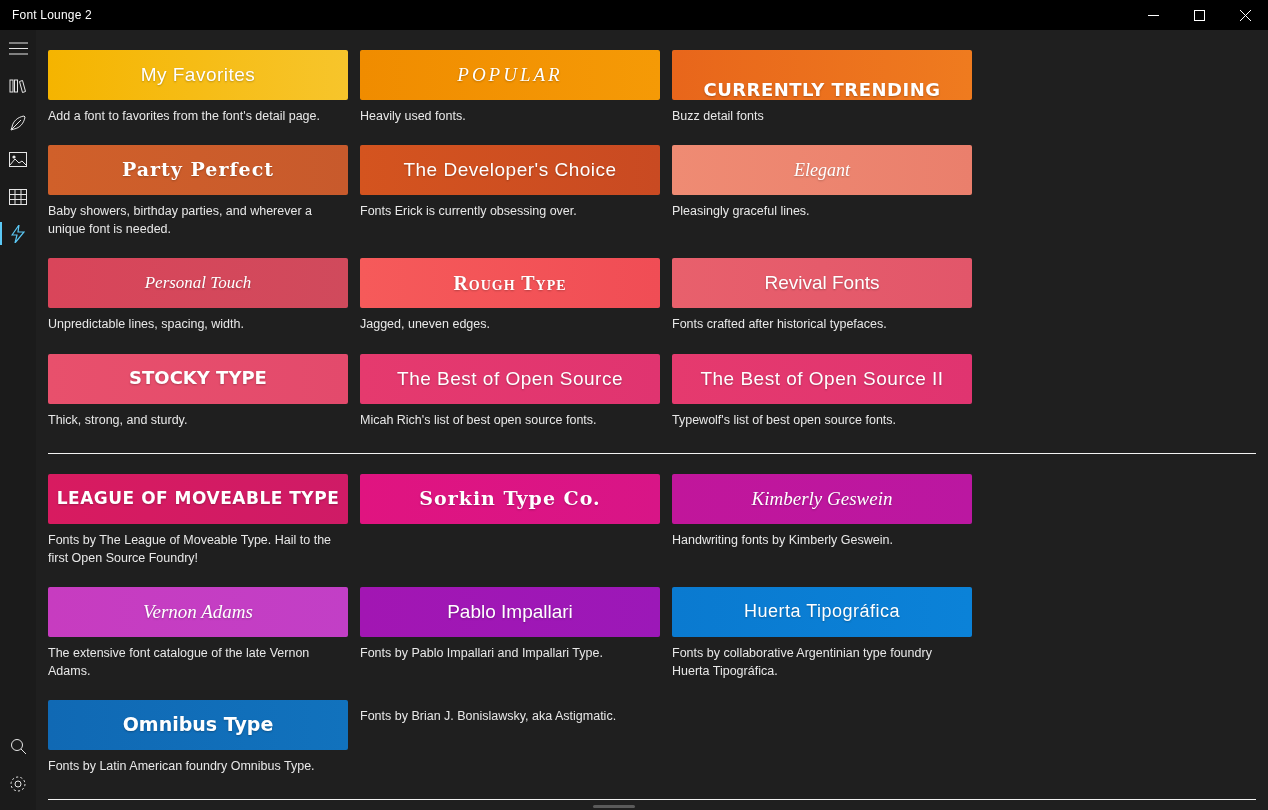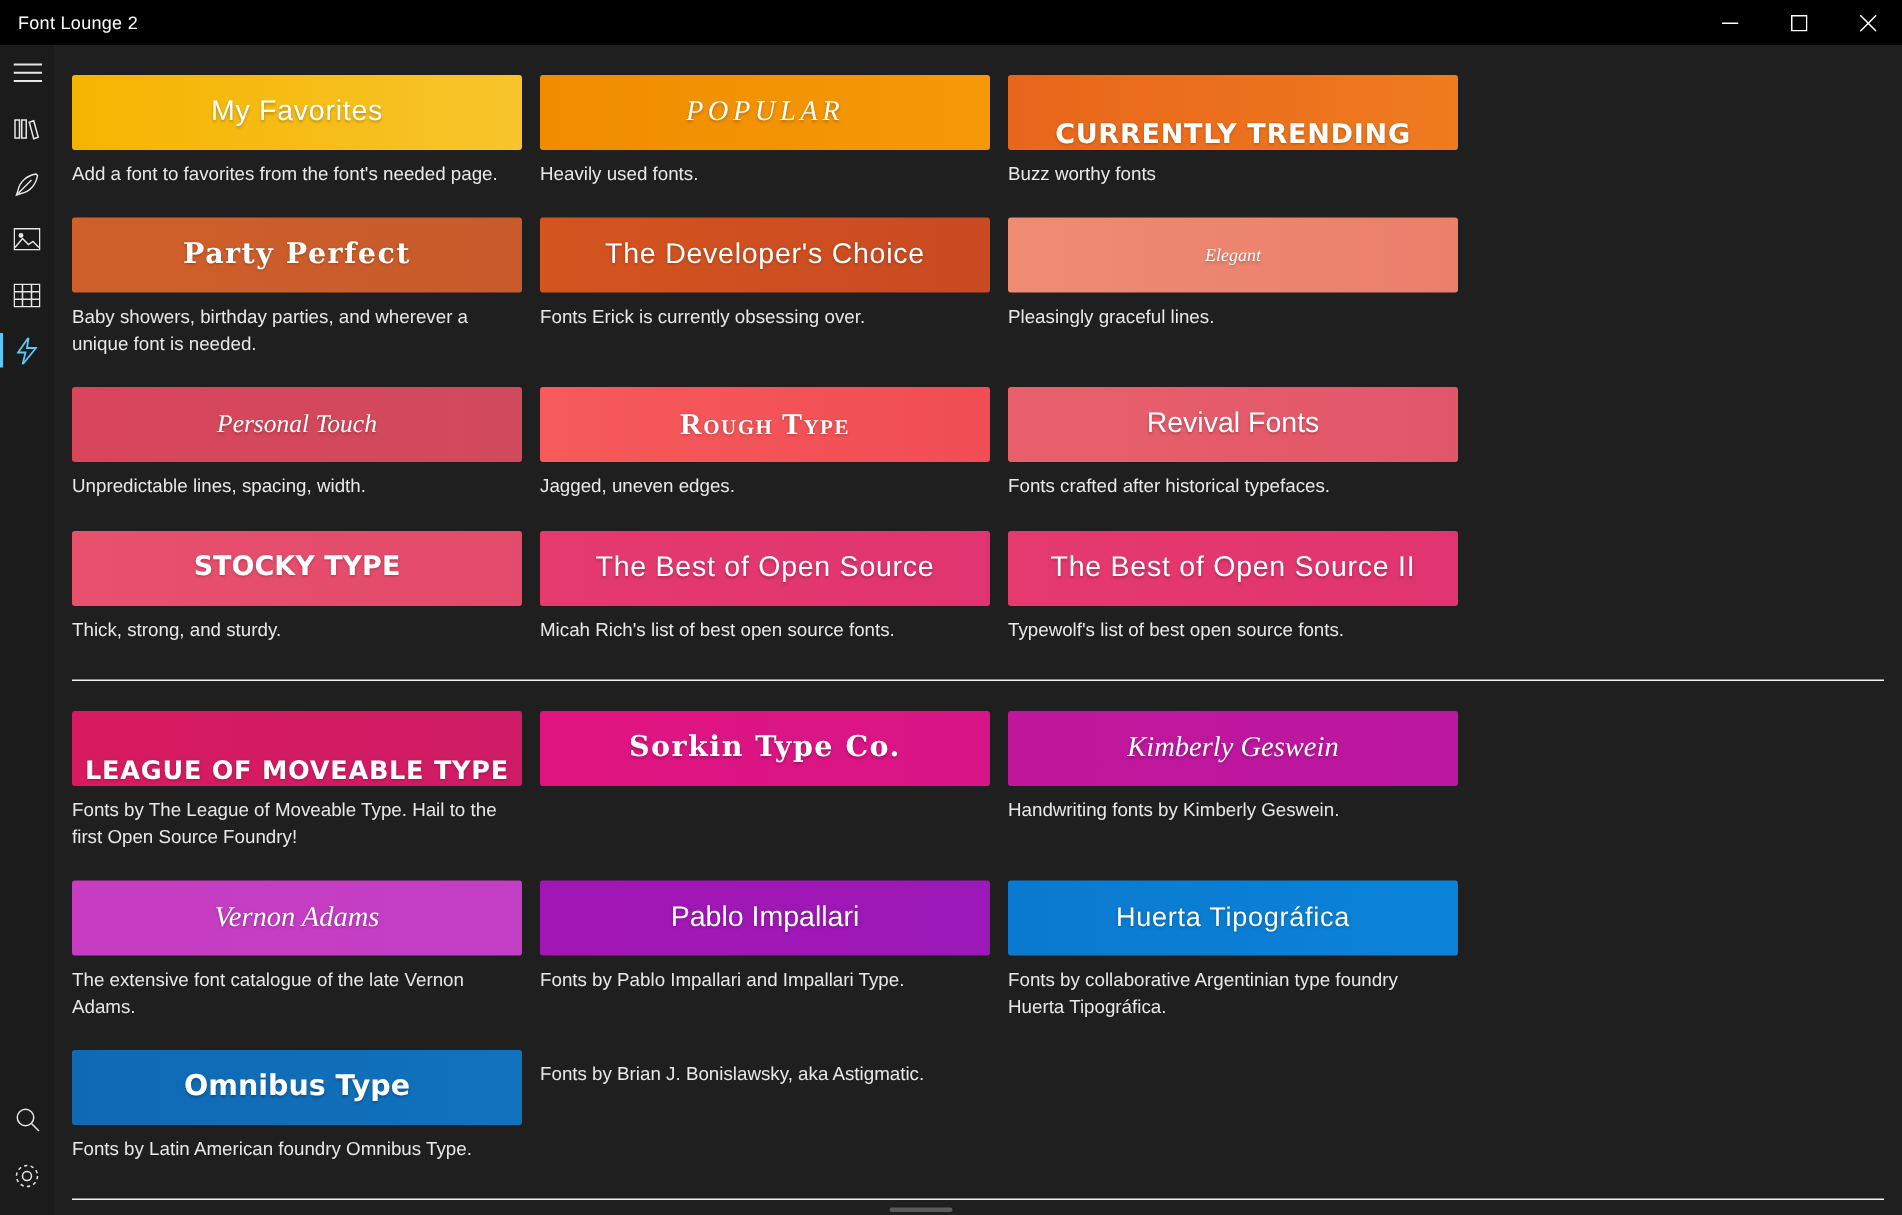--- a/index.html
+++ b/index.html
@@ -183,49 +183,49 @@
   </div>
 
   <div class="content">
     <div id="sections-root">
         <div class="section">
           <div class="grid">
             <div class="card">
               <div class="banner" style="background: linear-gradient(90deg, rgb(245, 180, 0), rgb(247, 197, 43));">
                 <span class="f-thin" style="font-size: 19px;">My Favorites</span>
               </div>
-              <div class="desc">Add a font to favorites from the font's needed page.</div>
+              <div class="desc">Add a font to favorites from the font's detail page.</div>
             </div>
             <div class="card">
               <div class="banner" style="background: linear-gradient(90deg, rgb(240, 140, 0), rgb(245, 154, 6));">
                 <span class="f-ital-serif" style="font-size: 19px;">POPULAR</span>
               </div>
               <div class="desc">Heavily used fonts.</div>
             </div>
             <div class="card">
               <div class="banner" style="background: linear-gradient(90deg, rgb(232, 102, 27), rgb(239, 123, 31)); align-items: flex-end;">
                 <span class="f-cond-bold" style="font-size: 18px;">CURRENTLY TRENDING</span>
               </div>
-              <div class="desc">Buzz worthy fonts</div>
+              <div class="desc">Buzz detail fonts</div>
             </div>
             <div class="card">
               <div class="banner" style="background: linear-gradient(90deg, rgb(208, 96, 42), rgb(200, 90, 44));">
                 <span class="f-slab" style="font-size: 19px;">Party Perfect</span>
               </div>
               <div class="desc">Baby showers, birthday parties, and wherever a unique font is needed.</div>
             </div>
             <div class="card">
               <div class="banner" style="background: linear-gradient(90deg, rgb(212, 84, 31), rgb(201, 74, 34));">
                 <span class="f-thin" style="font-size: 19px;">The Developer's Choice</span>
               </div>
               <div class="desc">Fonts Erick is currently obsessing over.</div>
             </div>
             <div class="card">
               <div class="banner" style="background: linear-gradient(90deg, rgb(239, 139, 115), rgb(234, 127, 108));">
-                <span class="f-script" style="font-size: 12px;">Elegant</span>
+                <span class="f-script" style="font-size: 18px;">Elegant</span>
               </div>
               <div class="desc">Pleasingly graceful lines.</div>
             </div>
             <div class="card">
               <div class="banner" style="background: linear-gradient(90deg, rgb(217, 69, 90), rgb(208, 74, 92));">
                 <span class="f-script" style="font-size: 17px;">Personal Touch</span>
               </div>
               <div class="desc">Unpredictable lines, spacing, width.</div>
             </div>
             <div class="card">
@@ -257,21 +257,21 @@
                 <span class="f-thin" style="font-size: 19px;">The Best of Open Source II</span>
               </div>
               <div class="desc">Typewolf's list of best open source fonts.</div>
             </div>
           </div>
         </div>
         <div class="divider"></div>
         <div class="section">
           <div class="grid">
             <div class="card">
-              <div class="banner" style="background: linear-gradient(90deg, rgb(216, 27, 96), rgb(207, 27, 102)); align-items: flex-end;">
+              <div class="banner" style="background: linear-gradient(90deg, rgb(216, 27, 96), rgb(207, 27, 102));">
                 <span class="f-cond-bold" style="font-size: 17px;">LEAGUE OF MOVEABLE TYPE</span>
               </div>
               <div class="desc">Fonts by The League of Moveable Type. Hail to the first Open Source Foundry!</div>
             </div>
             <div class="card">
               <div class="banner" style="background: linear-gradient(90deg, rgb(224, 20, 128), rgb(216, 21, 135));">
                 <span class="f-slab" style="font-size: 19px;">Sorkin Type Co.</span>
               </div>
             </div>
             <div class="card">

